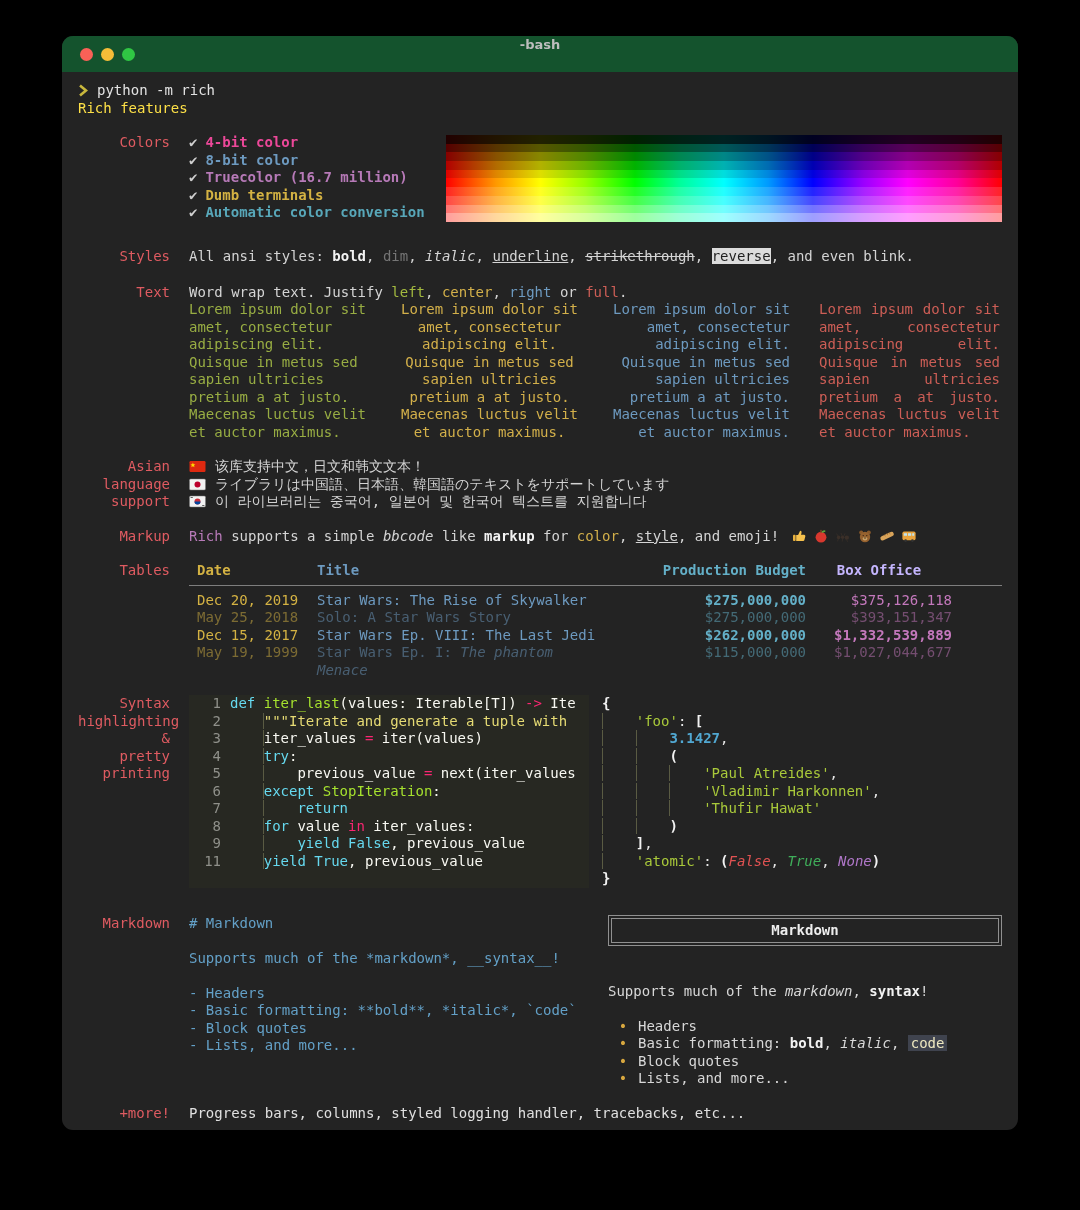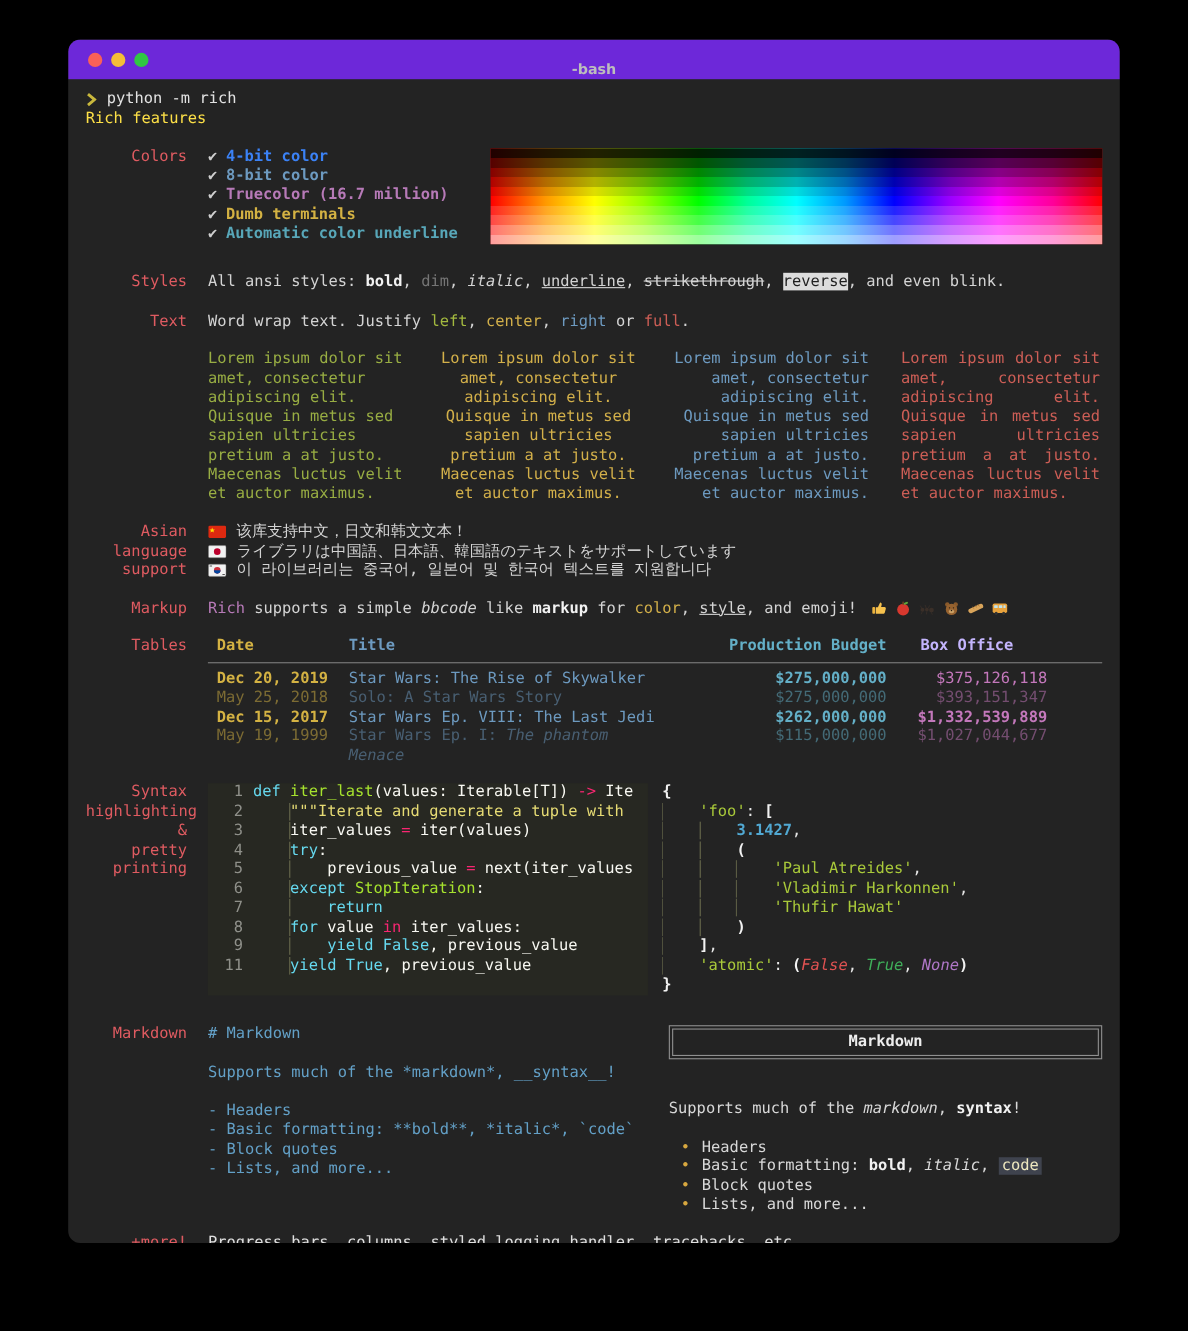--- a/index.html
+++ b/index.html
@@ -3,42 +3,42 @@
 <meta charset="utf-8">
 <style>
   html,body{margin:0;padding:0}
   body{background:#000;width:1080px;height:1210px;overflow:hidden;
        font-family:"DejaVu Sans Mono","Liberation Mono",monospace;
        font-size:14px;line-height:17.5px;color:#d4d4d4;}
   .desktop{width:1080px;height:1210px;padding-top:36px;box-sizing:border-box}
   .window{width:956px;height:1094px;margin:0 auto;background:#232323;border-radius:11px;
           overflow:hidden;box-shadow:0 20px 60px rgba(0,0,0,.9)}
   
-  .titlebar{height:36px;background:#6d28d9;position:relative;display:flex;align-items:flex-end}
+  .titlebar{height:36px;background:#14532d;position:relative;display:flex;align-items:flex-start}
   .lights{position:absolute;left:18px;top:0;height:36px;display:flex;align-items:center;gap:8px}
   .light{width:13px;height:13px;border-radius:50%;display:inline-block}
   .light.r{background:#f96157}.light.y{background:#f5bd38}.light.g{background:#30c744}
   .titletext{flex:1;text-align:center;font-family:"DejaVu Sans","Liberation Sans",sans-serif;
              font-weight:bold;font-size:13px;color:#bdbdbd}
   
   .term{padding:0 16px 20px 16px}
   .prompt-line{margin-top:10px;display:flex;align-items:center;color:#e2e2e2}
   .prompt-arrow{display:inline-block;margin-right:9px;line-height:0}
   .center-title{text-align:left;color:#fde047}
   
   .row{display:flex;align-items:flex-start}
   .lbl{width:92px;flex-shrink:0;text-align:right;font-weight:normal;color:#df5b61;white-space:pre-line}
   .content{flex:1;margin-left:19px;min-width:0}
   
   .row-colors{margin-top:17px}
   .colors-content{display:flex;justify-content:space-between}
   .check-item{display:flex}
   .check{color:#cfcfcf;margin-right:8px}
   .ci{font-weight:bold}
-  .ci-green{color:#3b82f6}.ci-blue{color:#6d9ac0}.ci-magenta{color:#b77ab8}
+  .ci-green{color:#ec4899}.ci-blue{color:#6d9ac0}.ci-magenta{color:#b77ab8}
   .ci-yellow{color:#d4b243}.ci-cyan{color:#58a7b9}
   .spectrum{width:556px;height:87px;margin-top:1px;
     background:
      linear-gradient(to bottom,
        rgba(0,0,0,.87) 0 10%,rgba(0,0,0,.66) 10% 20%,rgba(0,0,0,.47) 20% 30%,
        rgba(0,0,0,.30) 30% 40%,rgba(0,0,0,.13) 40% 50%,rgba(255,255,255,0) 50% 60%,
        rgba(255,255,255,.14) 60% 70%,rgba(255,255,255,.28) 70% 80%,
        rgba(255,255,255,.45) 80% 90%,rgba(255,255,255,.62) 90% 100%),
      linear-gradient(to right,#ff0000,#ff9900 9%,#ffff00 17%,#99ff00 25%,#00ff00 34%,
        #00ff99 42%,#00ffff 50%,#0099ff 58%,#0000ff 66%,#9900ff 75%,#ff00ff 83%,
@@ -48,21 +48,21 @@
   
   .s-b{font-weight:bold;color:#f2f2f2}
   .s-i{font-style:italic}
   .s-u{text-decoration:underline}
   .s-dim{color:#757575}
   .s-strike{text-decoration:line-through}
   .s-rev{background:#dcdcdc;color:#1f1f1f}
   .s-green{color:#a3b93f}.s-yellow{color:#d3b04a}.s-blue{color:#6d9ac0}
   .s-red{color:#cd5e56}.s-magenta{color:#b77ab8}
   
-  .lorem-cols{display:flex;gap:29px;margin-top:17px}
+  .lorem-cols{display:flex;gap:29px;}
   .lcol{width:181px}
   .l-left{text-align:left;color:#98ad43}
   .l-center{text-align:center;color:#d3b04a}
   .l-right{text-align:right;color:#6d9ac0}
   .l-full{text-align:justify;color:#cd5e56}
   
   .row-asian{margin-top:17px}
   .asian-line{display:flex;align-items:center}
   .flag{display:inline-block;margin-right:9px;line-height:0}
   
@@ -71,21 +71,21 @@
   .emoji{display:inline-block;margin:0 3px;line-height:0;vertical-align:-3px}
   
   .row-tables{margin-top:17px}
   .tbl-head,.tr{display:grid;grid-template-columns:128px 1fr 200px 196px}
   .tbl-head{font-weight:bold;padding-bottom:5px;border-bottom:1px solid #7e7e7e}
   .th-date,.td-date{padding-left:8px}
   .th-date{color:#d4b243}.th-title{color:#6d9ac0}
   .th-budget{color:#64b0c8;text-align:right}
   .th-box{color:#c4b5fd;text-align:center;padding-right:50px}
   .tbl-body{margin-top:6px}
-  .td-date{color:#d4b243;font-weight:bold}
+  .td-date{color:#d4b243;font-weight:normal}
   .td-title{color:#6d9ac0}
   .td-budget{color:#64b0c8;text-align:right;font-weight:bold}
   .td-box{color:#c478bc;text-align:right;padding-right:50px}
   .td-box.bold{font-weight:bold}
   .tr.dim{opacity:.5}
   .tr.dim .td-date,.tr.dim .td-budget{font-weight:normal}
   
   .row-syntax{margin-top:16px}
   .syntax-content{display:flex}
   .codeblock{width:400px;flex-shrink:0;background:#272822;overflow:hidden}
@@ -160,21 +160,21 @@
             <div class="check-item">
                 <span class="check">✔</span>
                 <span class="ci ci-magenta">Truecolor (16.7 million)</span>
               </div>
             <div class="check-item">
                 <span class="check">✔</span>
                 <span class="ci ci-yellow">Dumb terminals</span>
               </div>
             <div class="check-item">
                 <span class="check">✔</span>
-                <span class="ci ci-cyan">Automatic color underline</span>
+                <span class="ci ci-cyan">Automatic color conversion</span>
               </div>
           </div>
           <div class="spectrum"></div>
         </div>
       </div>
 
       <div class="row row-styles">
         <div class="lbl">Styles</div>
         <div class="content"><span>All ansi styles: </span><span class="s-b">bold</span><span>, </span><span class="s-dim">dim</span><span>, </span><span class="s-i">italic</span><span>, </span><span class="s-u">underline</span><span>, </span><span class="s-strike">strikethrough</span><span>, </span><span class="s-rev">reverse</span><span>, and even </span><span class="s-blink">blink</span><span>.</span></div>
       </div>

